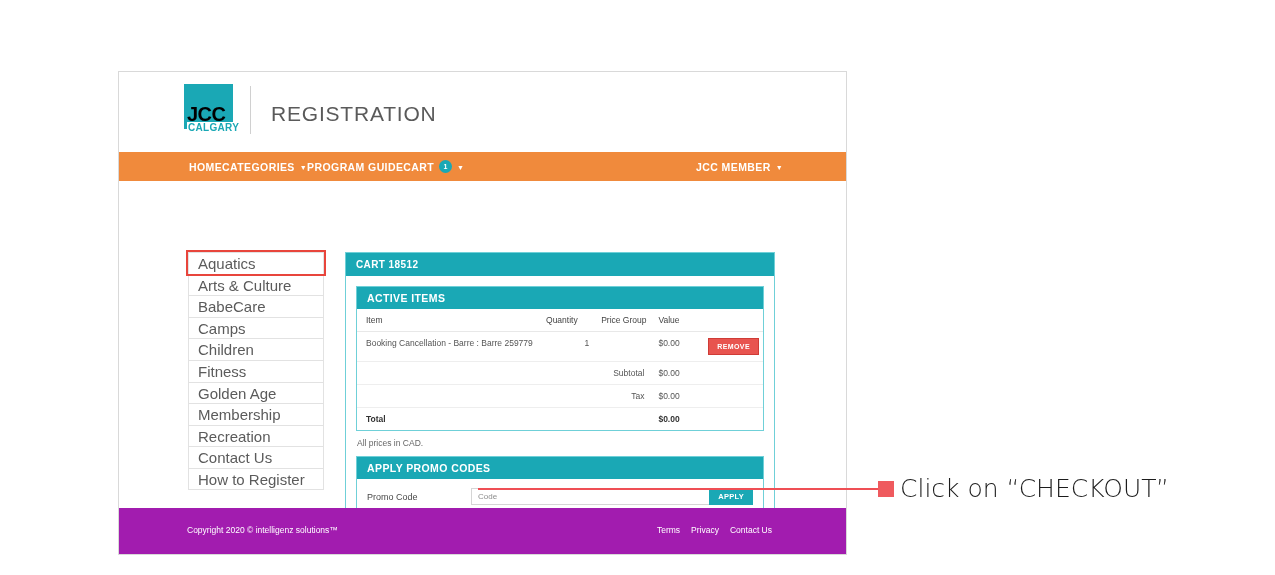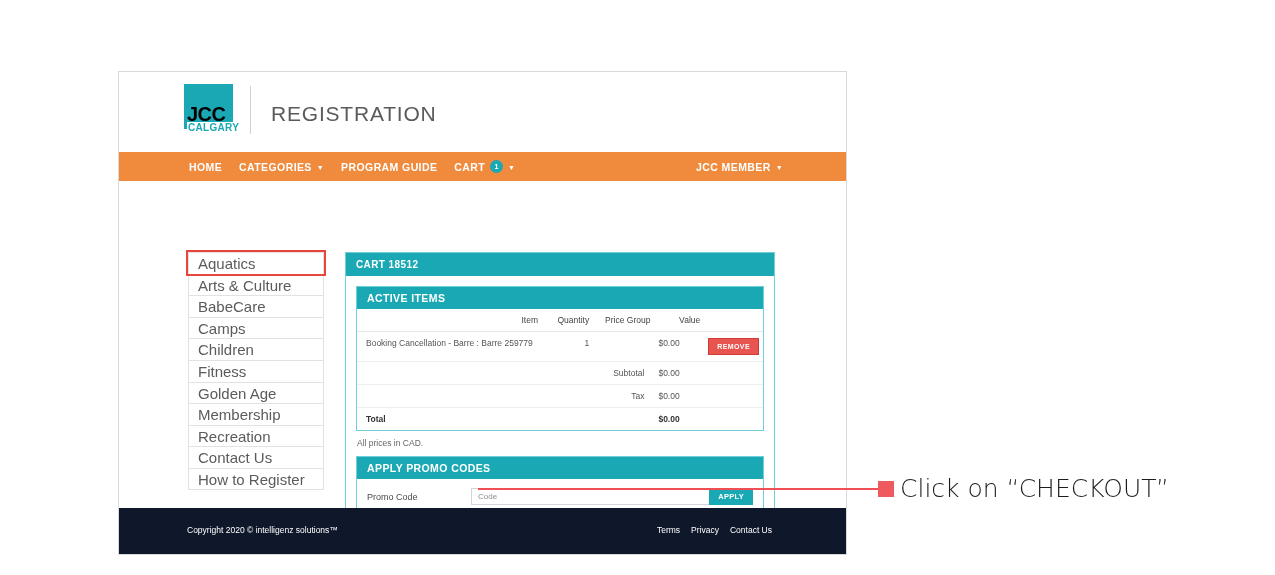--- a/index.html
+++ b/index.html
@@ -102,21 +102,20 @@
     height: 29px;
     background: #f08a3c;
   }
   .nav-left {
     position: absolute;
     left: 70px;
     top: 0;
     height: 29px;
     display: flex;
     align-items: center;
-    gap: 17px;
   }
   .nav-right {
     position: absolute;
     right: 63px;
     top: 0;
     height: 29px;
     display: flex;
     align-items: center;
   }
   .nav-item {
@@ -229,21 +228,21 @@
     letter-spacing: 0.4px;
     padding: 5px 0 5px 10px;
   }
   table.cart-table {
     width: 100%;
     border-collapse: collapse;
     font-size: 8.5px;
     color: #555555;
   }
   table.cart-table th {
-    text-align: right;
+    text-align: left;
     font-weight: normal;
     color: #444444;
     padding: 6px 4px;
     border-bottom: 1px solid #e8e8e8;
     font-size: 8.5px;
   }
   table.cart-table td {
     padding: 6px 4px;
     vertical-align: top;
     border-bottom: 1px solid #eeeeee;
@@ -333,21 +332,21 @@
     padding: 8px 10px 10px 114px;
   }
 
   
   #footer {
     position: absolute;
     left: 0;
     bottom: 0;
     width: 100%;
     height: 46px;
-    background: #0f172a;
+    background: #a21caf;
   }
   #footer-copy {
     position: absolute;
     left: 68px;
     top: 17px;
     color: #ffffff;
     font-size: 8.5px;
   }
   #footer-links {
     position: absolute;

